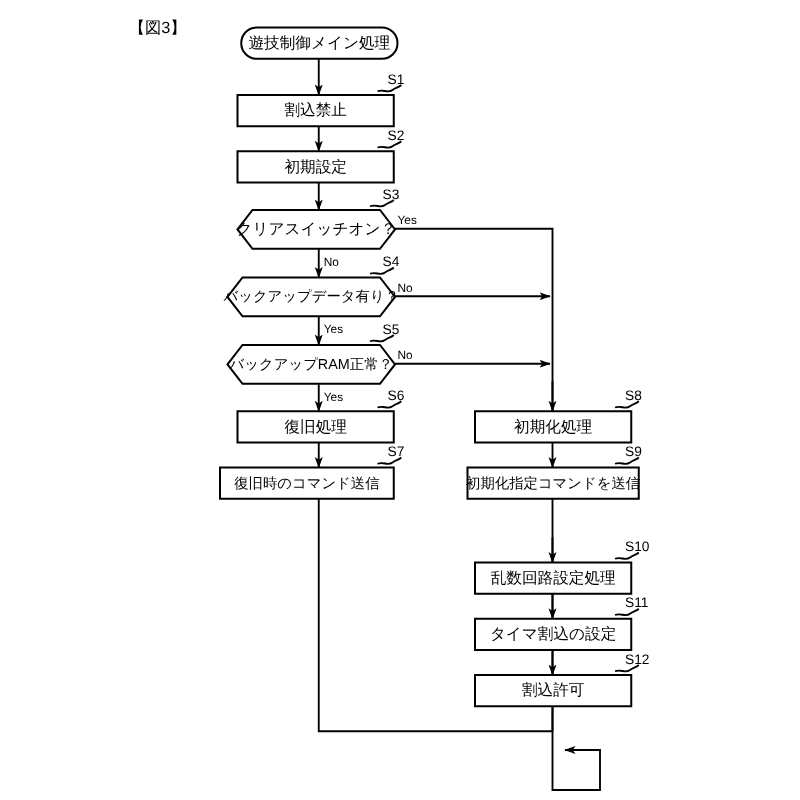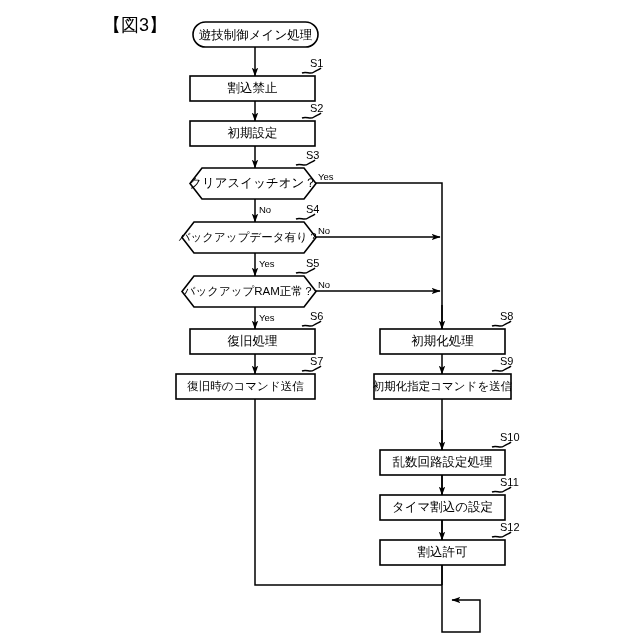--- a/index.html
+++ b/index.html
@@ -15,21 +15,21 @@
     position: relative;
     width: 640px;
     height: 640px;
     background: #ffffff;
     overflow: hidden;
   }
   #figure-title {
     position: absolute;
     left: 103px;
     top: 13px;
-    font-size: 18px;
+    font-size: 13px;
     letter-spacing: 0px;
     white-space: nowrap;
     color: #000;
   }
   svg#flow {
     position: absolute;
     left: 0;
     top: 0;
     width: 640px;
     height: 640px;

